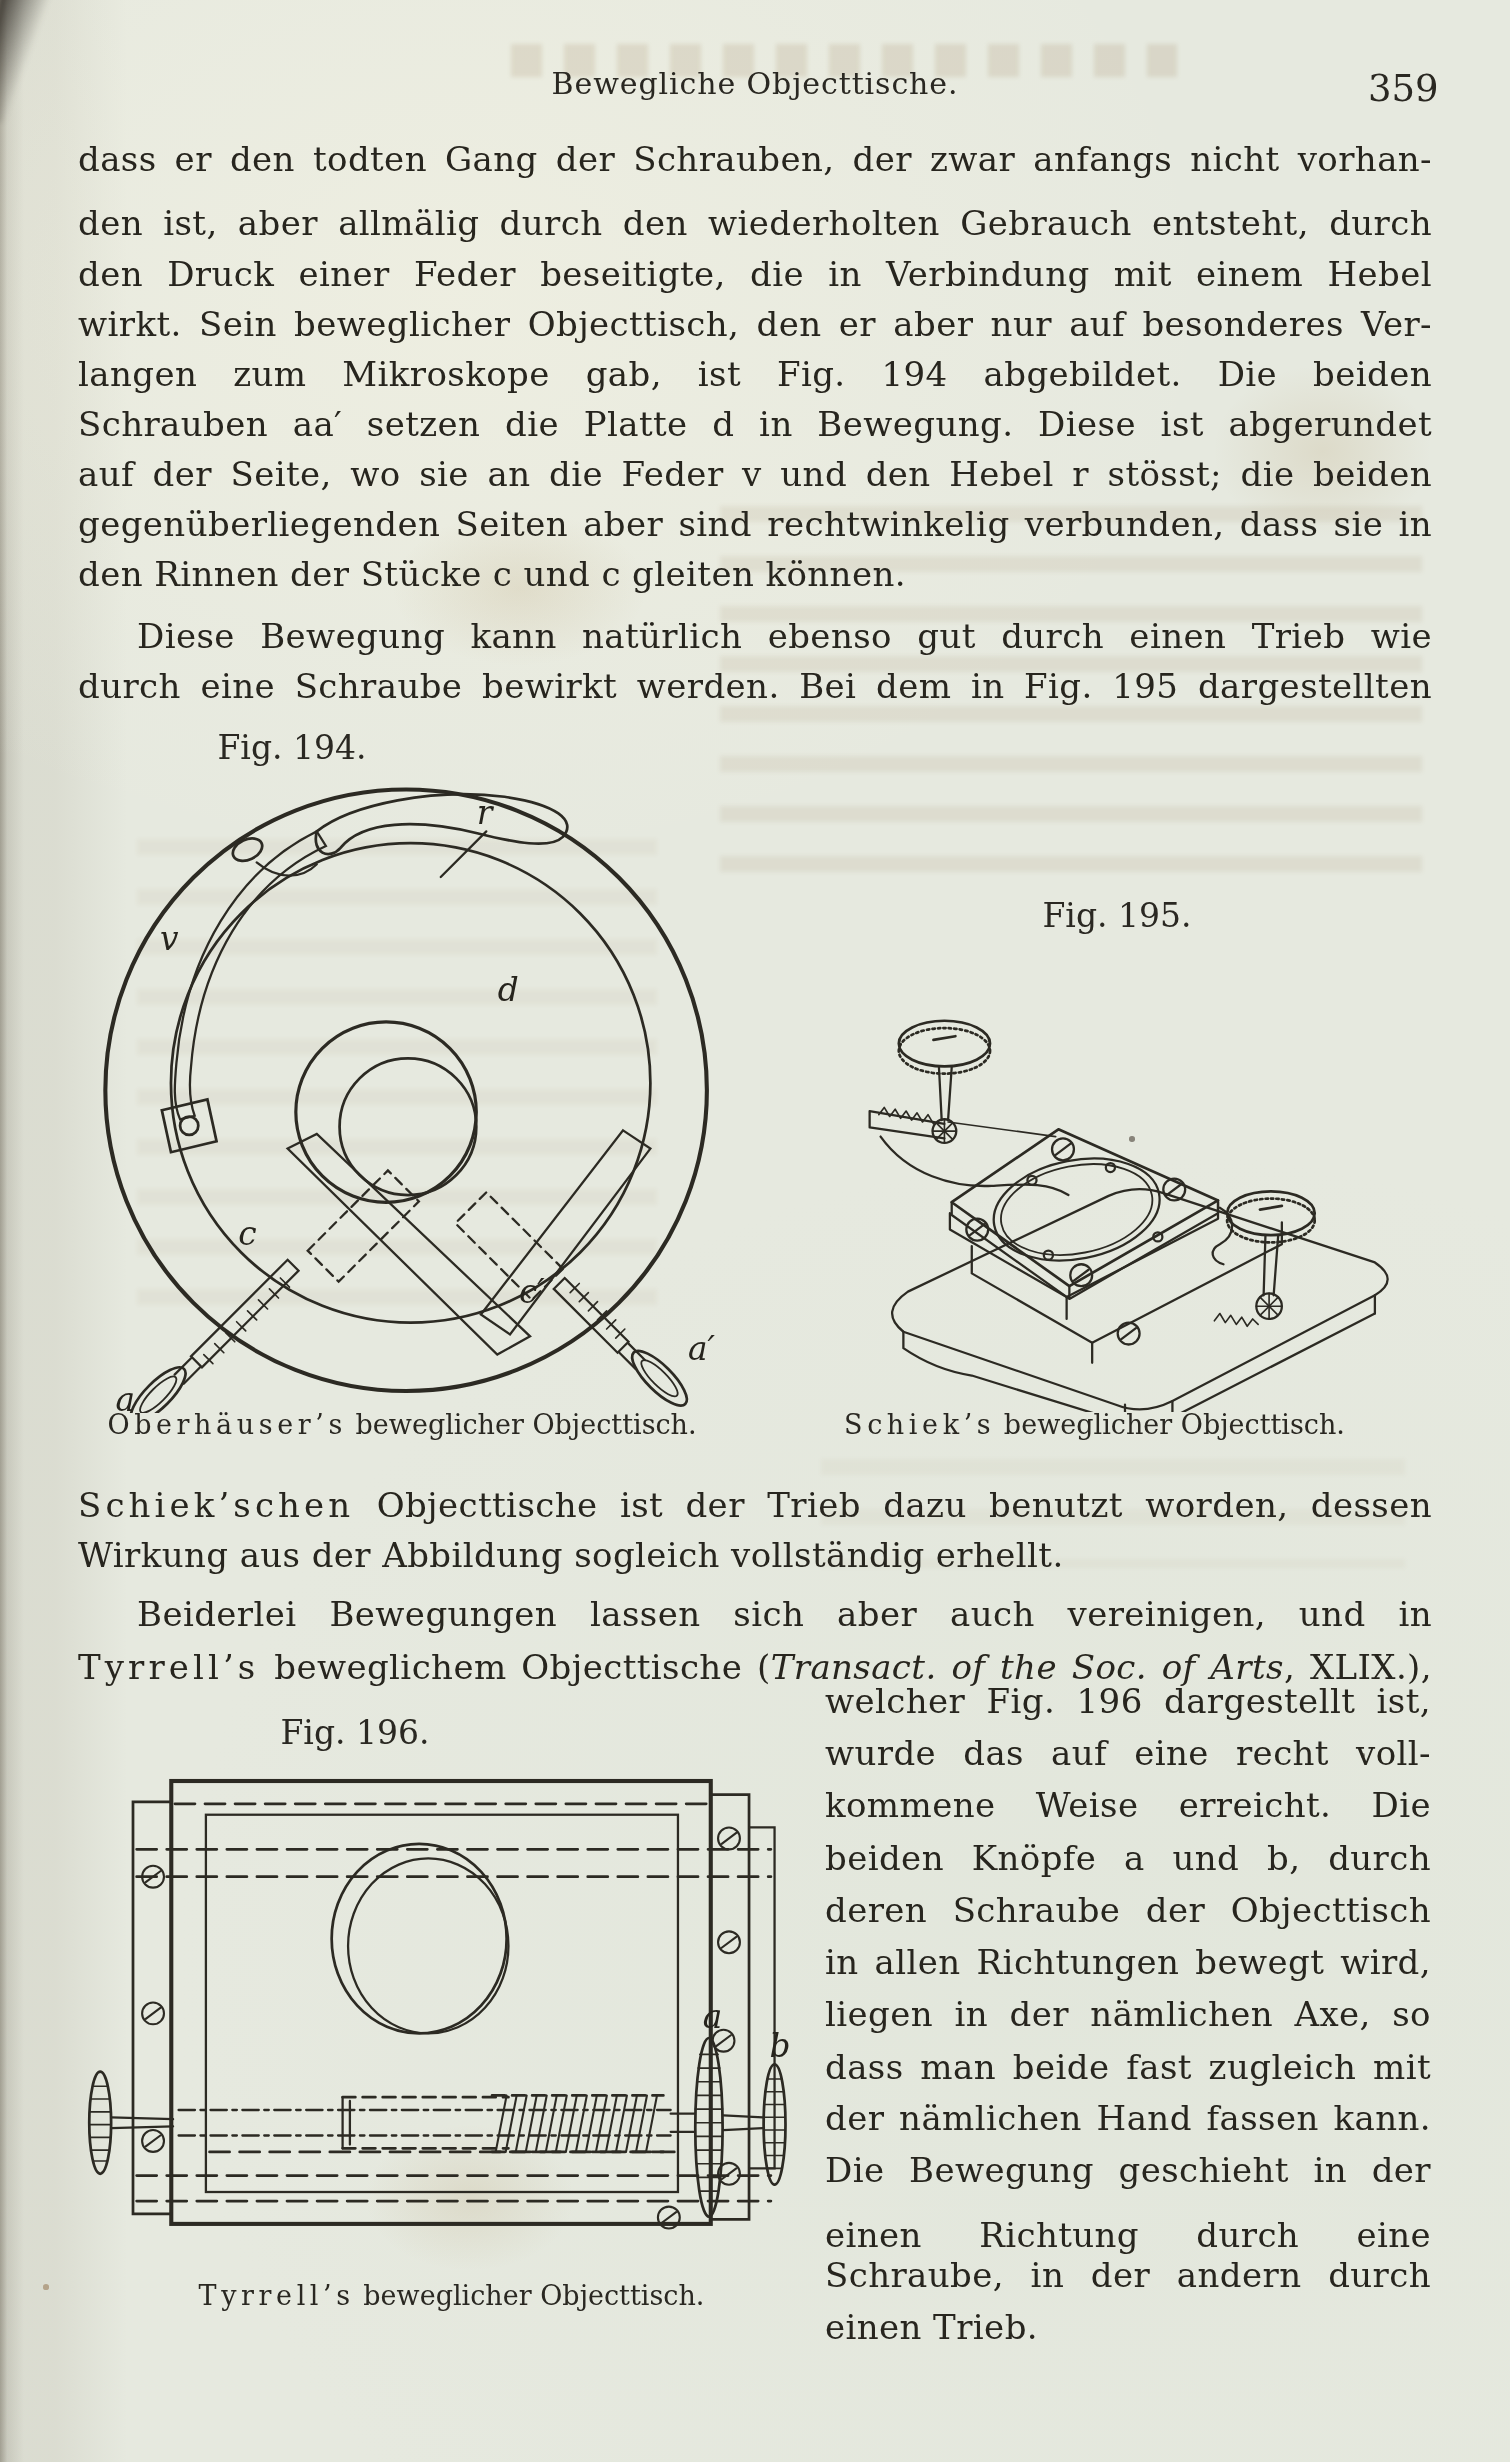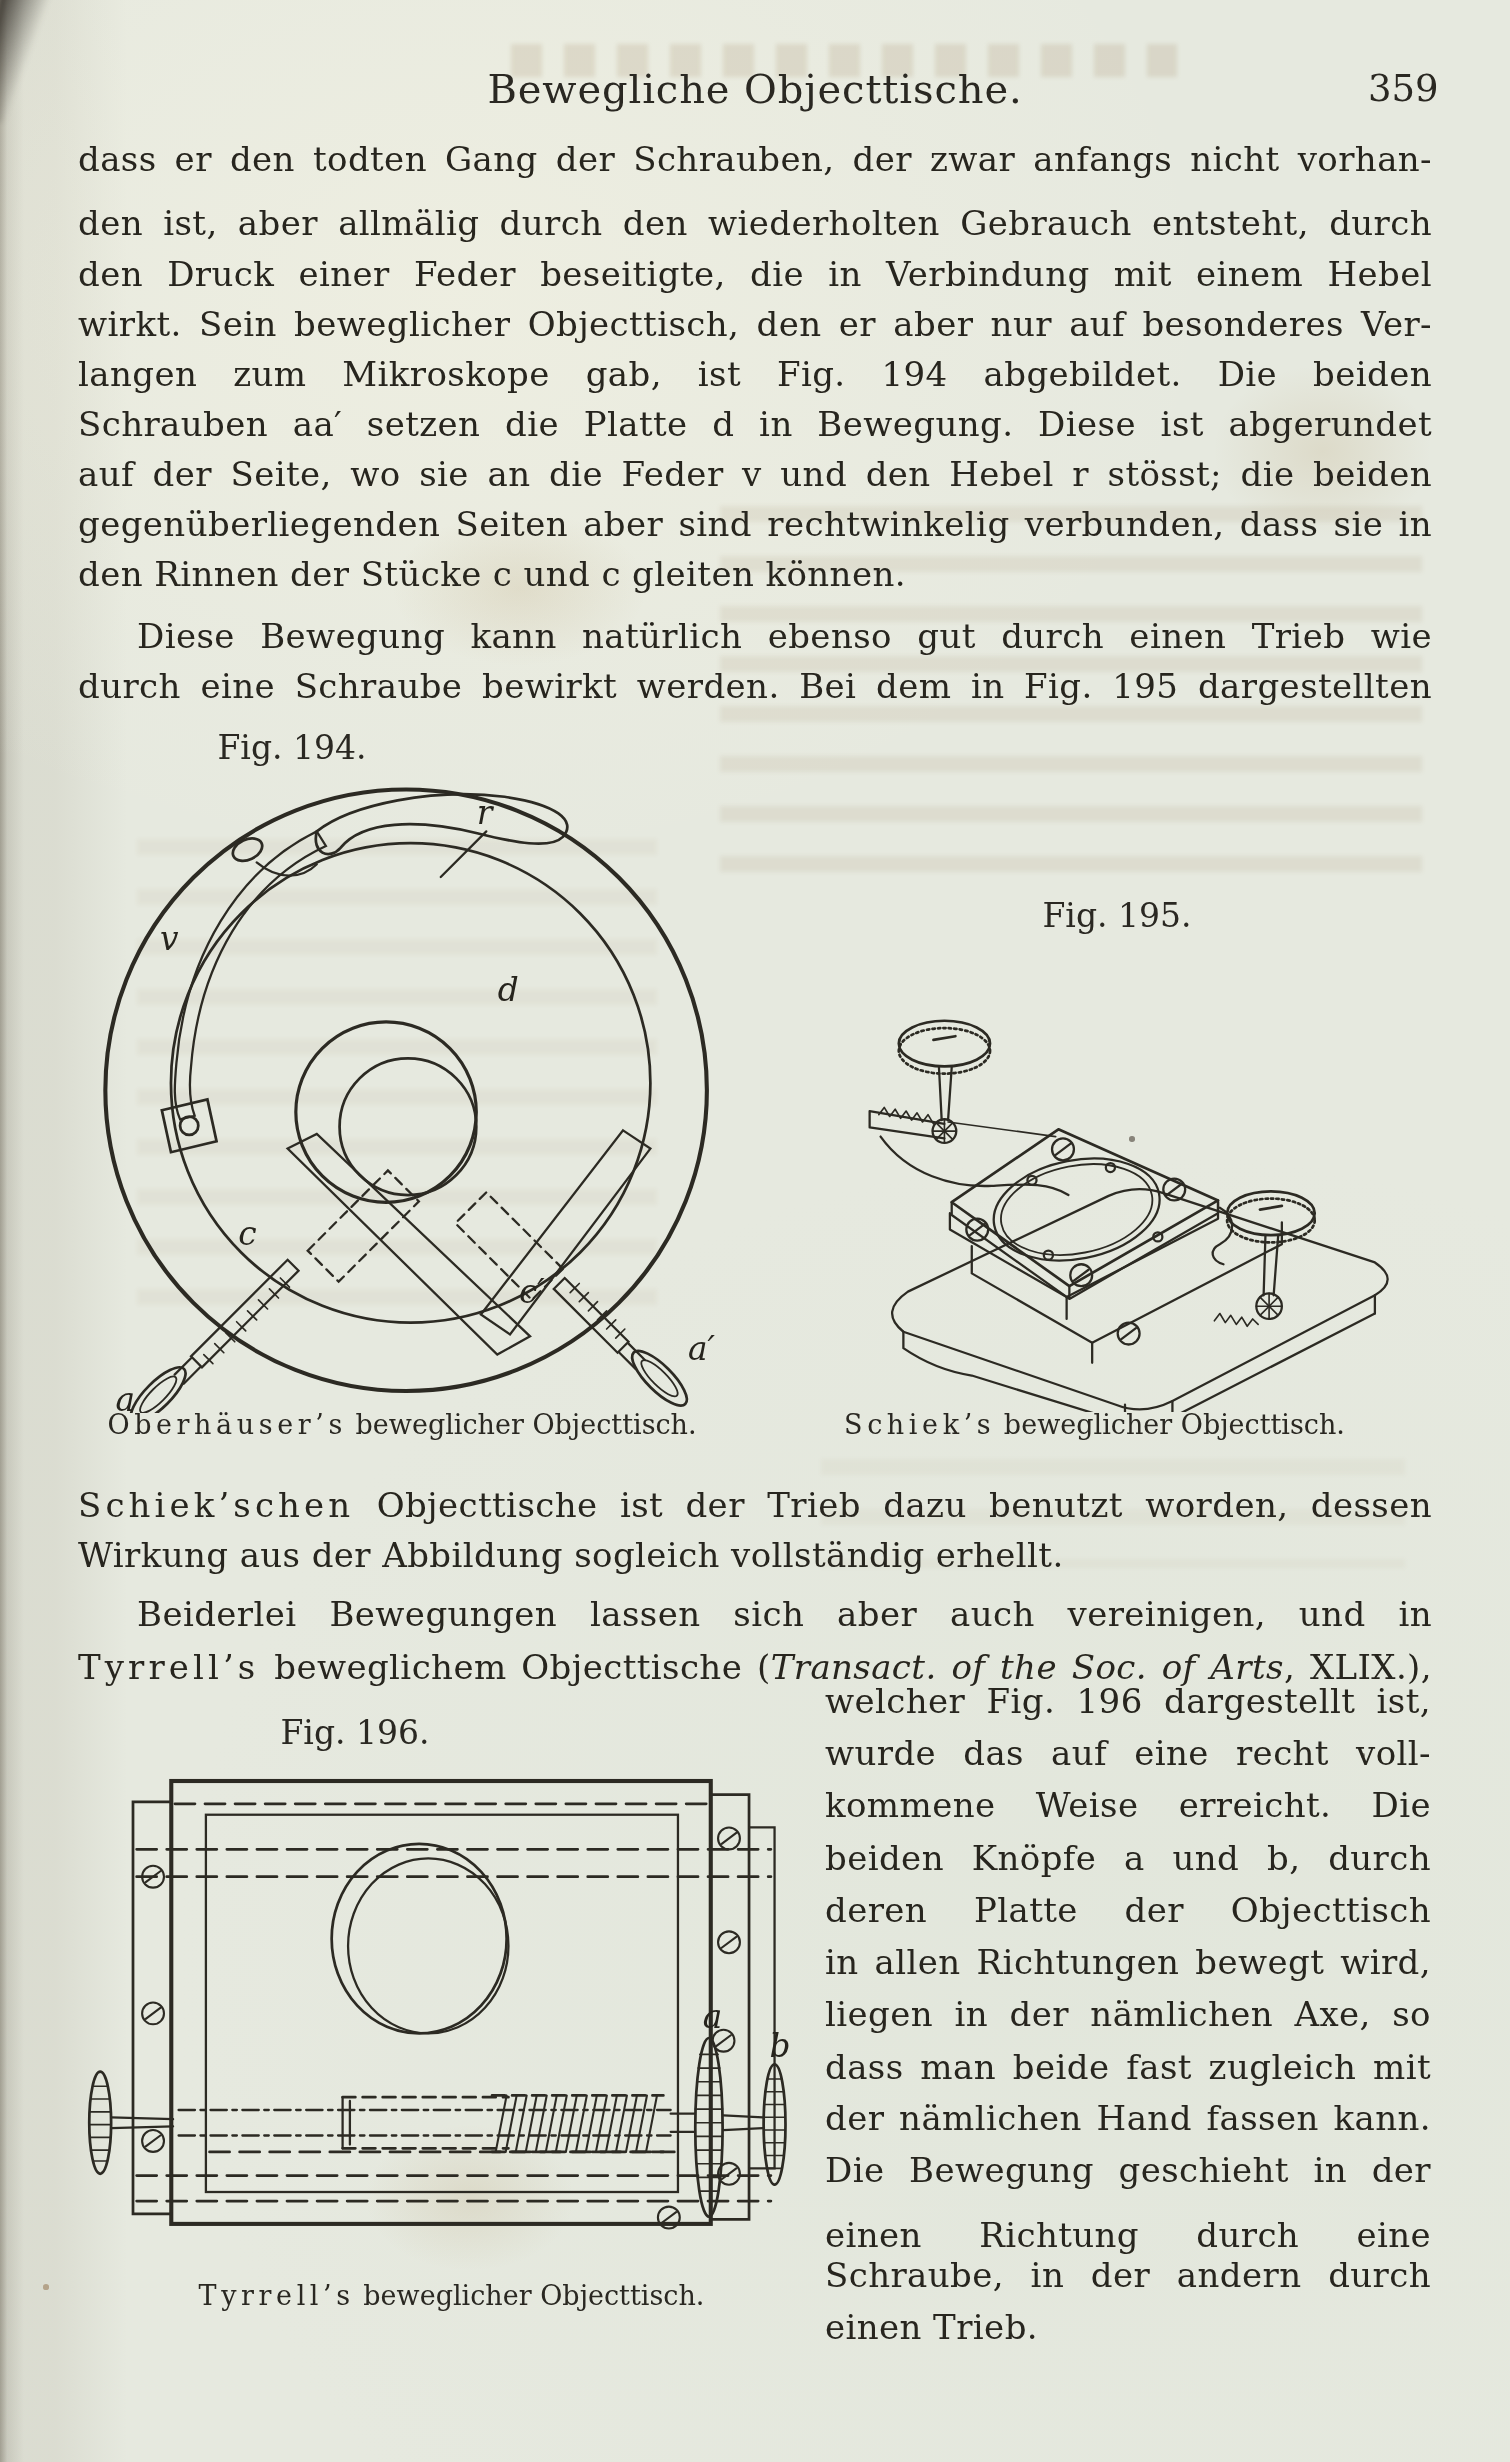--- a/index.html
+++ b/index.html
@@ -18,21 +18,21 @@
     color:#26241d;
   }
   .abs{position:absolute;}
   .edge-shadow-top{
     position:absolute;left:-11px;top:-12.8px;width:51px;height:137px;
     background:linear-gradient(100deg, rgba(25,20,15,.8), rgba(25,20,15,0) 70%);
     transform:rotate(10deg);
     filter:blur(2.7px);
   }
   .title{
-    font-size:40px;letter-spacing:0.9px;white-space:nowrap;
+    font-size:30px;letter-spacing:0.9px;white-space:nowrap;
     color:#2a2822;
   }
   .pagenum{font-size:37px;color:#2a2822;}
   .line{
     height:44px;font-size:34px;letter-spacing:0.4px;white-space:nowrap;
     color:#27251e;
   }
   .just{white-space:normal;text-align:justify;text-align-last:justify;overflow:hidden;}
   .sp{letter-spacing:4.1px;}
   .it{font-style:italic;}
@@ -357,21 +357,21 @@
       </g>
     </g>
     <text x="694" y="316" text-anchor="middle">a</text>
     <text x="768" y="348" text-anchor="middle">b</text>
   </svg>
 
   <div class="abs line just" style="left:825px;top:1681px;width:606px;">welcher Fig. 196 dargestellt ist,</div>
   <div class="abs line just" style="left:825px;top:1733px;width:606px;">wurde das auf eine recht voll-</div>
   <div class="abs line just" style="left:825px;top:1785px;width:606px;">kommene Weise erreicht. Die</div>
   <div class="abs line just" style="left:825px;top:1838px;width:606px;">beiden Knöpfe a und b, durch</div>
-  <div class="abs line just" style="left:825px;top:1890px;width:606px;">deren Platte der Objecttisch</div>
+  <div class="abs line just" style="left:825px;top:1890px;width:606px;">deren Schraube der Objecttisch</div>
   <div class="abs line just" style="left:825px;top:1942px;width:606px;">in allen Richtungen bewegt wird,</div>
   <div class="abs line just" style="left:825px;top:1994px;width:606px;">liegen in der nämlichen Axe, so</div>
   <div class="abs line just" style="left:825px;top:2047px;width:606px;">dass man beide fast zugleich mit</div>
   <div class="abs line just" style="left:825px;top:2098px;width:606px;">der nämlichen Hand fassen kann.</div>
   <div class="abs line just" style="left:825px;top:2150px;width:606px;">Die Bewegung geschieht in der</div>
   <div class="abs line just" style="left:825px;top:2203px;width:606px;margin-top:12px;">einen Richtung durch eine</div>
   <div class="abs line just" style="left:825px;top:2255px;width:606px;">Schraube, in der andern durch</div>
   <div class="abs line" style="left:825px;top:2307px;">einen Trieb.</div>
 
   <div class="abs caption" style="left:164px;top:2280px;width:575px;">

